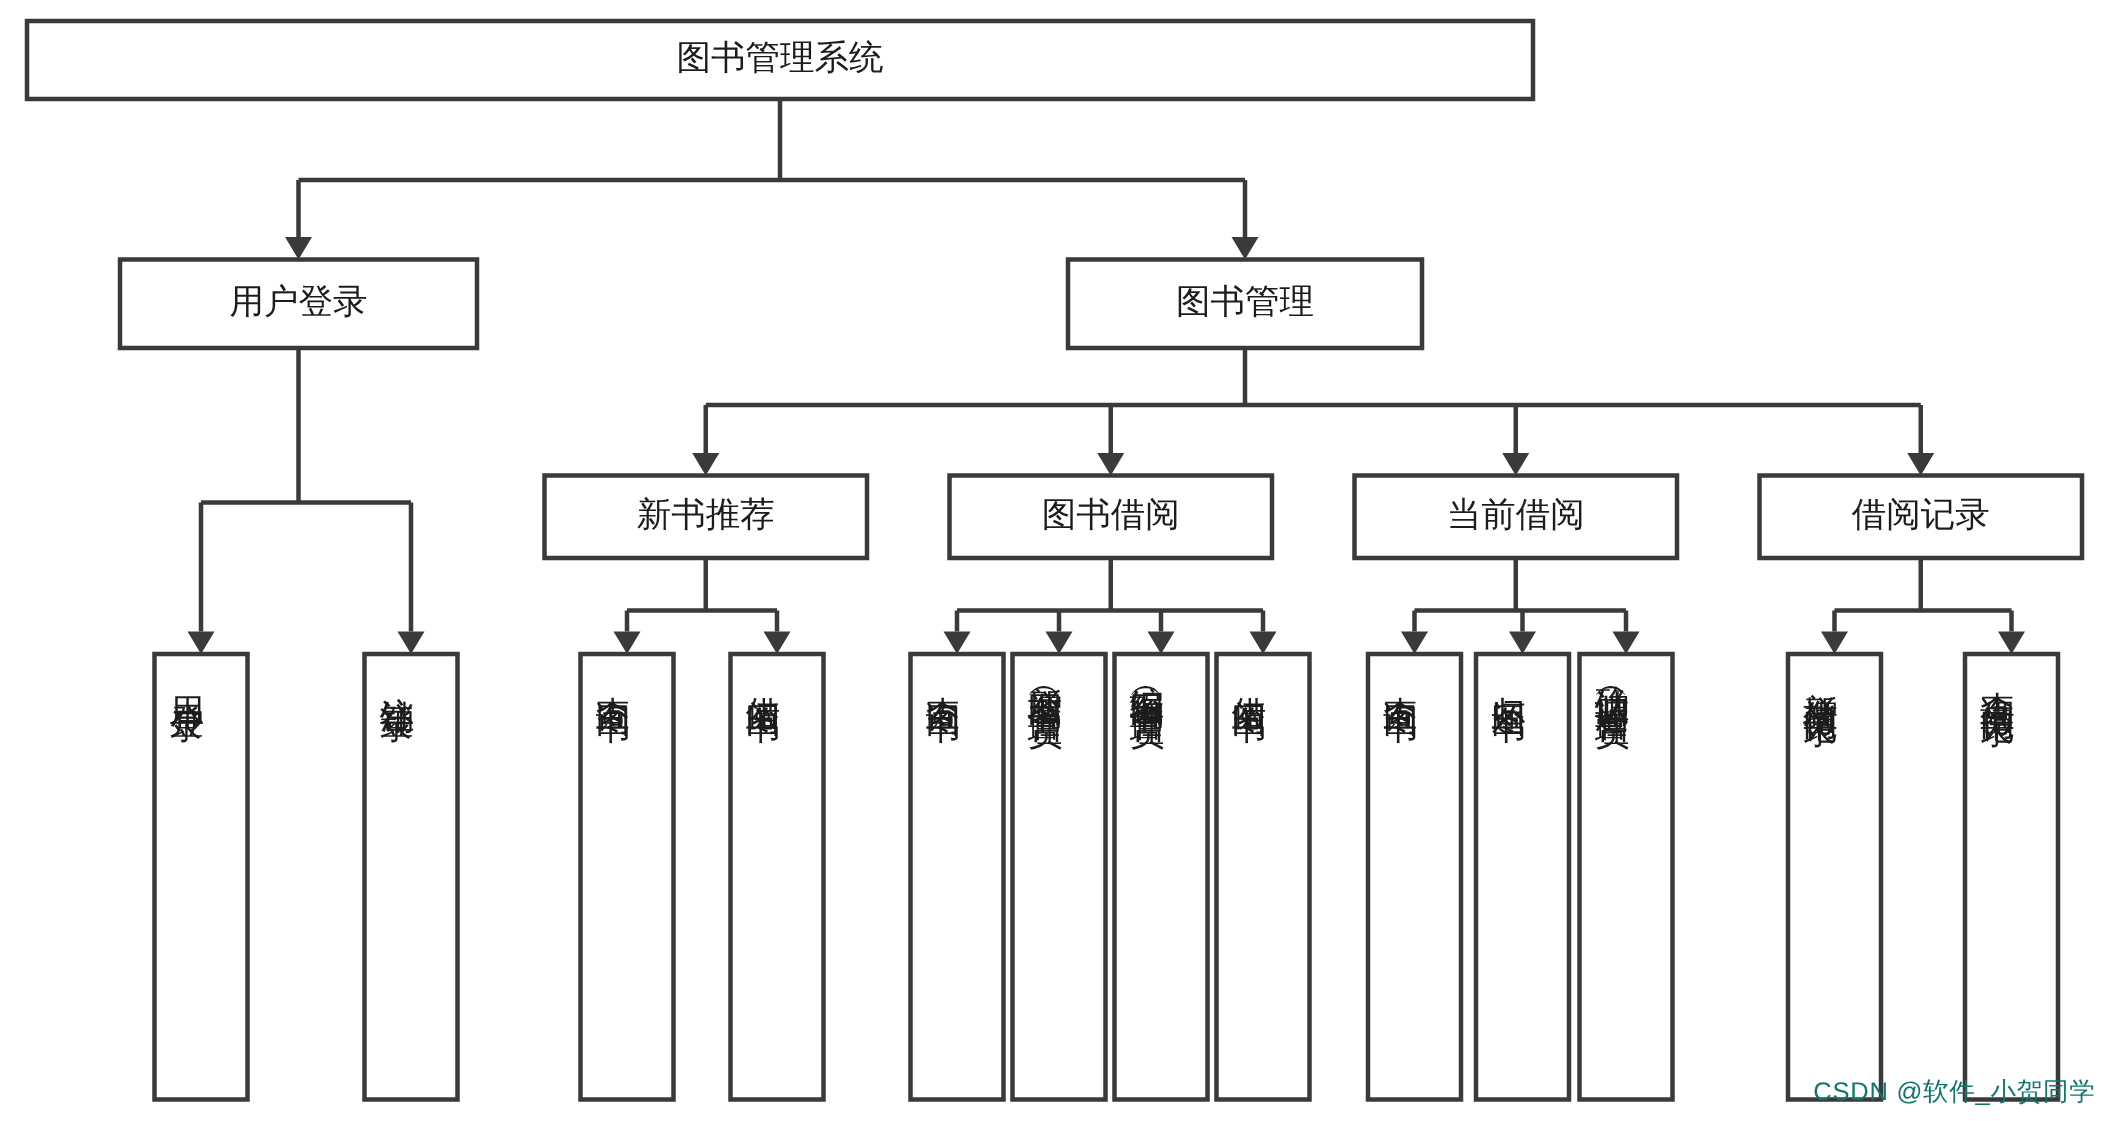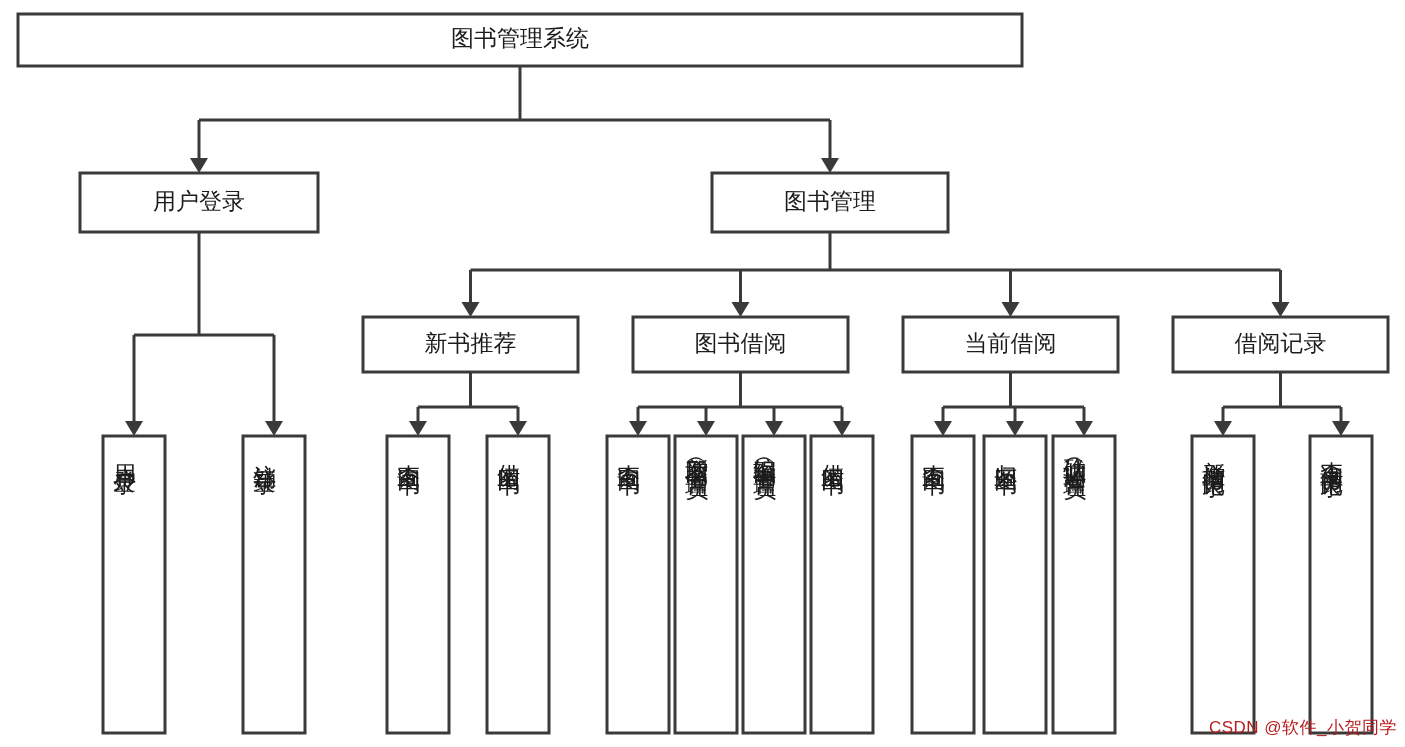--- a/index.html
+++ b/index.html
@@ -56,21 +56,21 @@
     text-orientation: upright;
     text-anchor: middle;
     letter-spacing: 3px;
   }
   .watermark {
     position: absolute;
     right: 8px;
     bottom: 4px;
     font-family: "Liberation Sans", "DejaVu Sans", sans-serif;
     font-size: 17px;
-    color: #b91c1c;
+    color: #0f766e;
     white-space: nowrap;
     letter-spacing: 0.5px;
   }
 </style>
 </head>
 <body>
 
 <div id="diagram-root">
   <svg class="diagram-canvas" viewBox="0 0 1405 747" xmlns="http://www.w3.org/2000/svg">
     <g id="connectors-layer">

